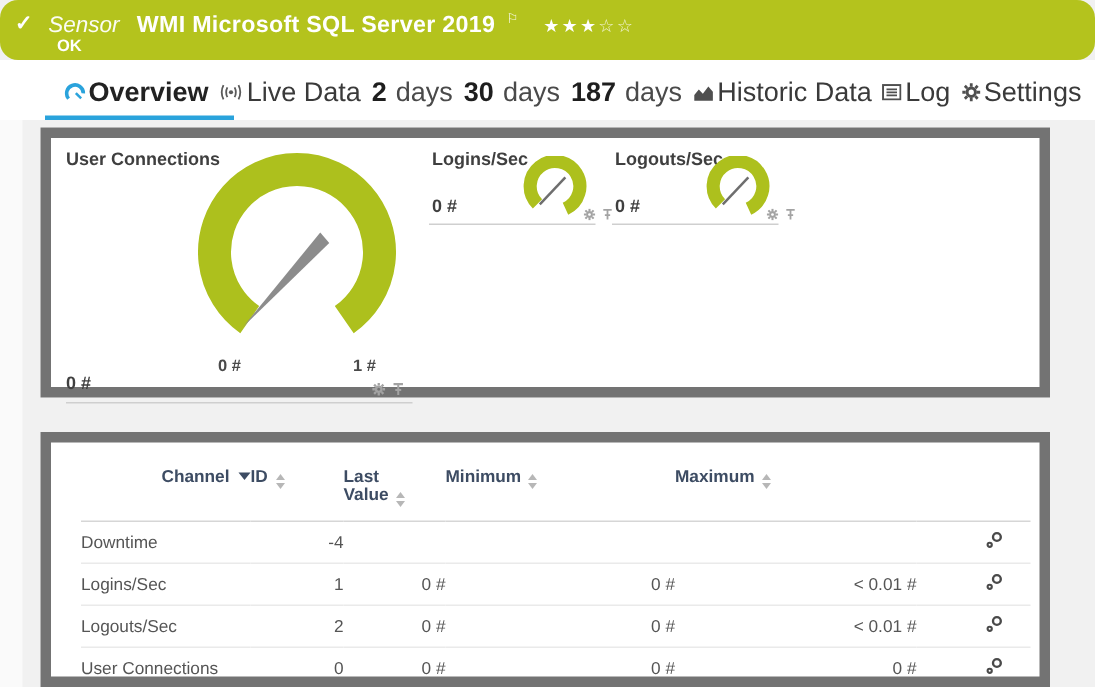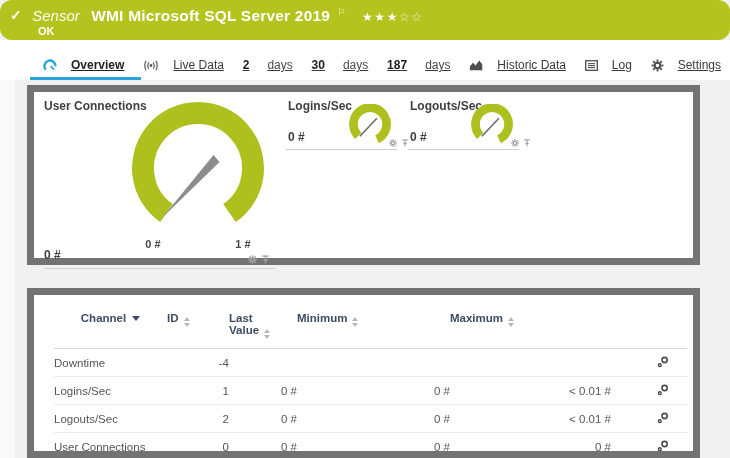--- a/index.html
+++ b/index.html
@@ -15,22 +15,22 @@
   .sensor-title { font-size:15.5px; font-weight:bold; letter-spacing:.2px; }
   .flag { font-size:9px; vertical-align:6px; margin-left:3px; opacity:.9; cursor:pointer; }
   .stars { margin-left:12px; font-size:12px; letter-spacing:1.5px; cursor:pointer; }
   .stars .se { opacity:.8; }
   .statusline { position:absolute; top:25px; left:38px; font-size:11px; font-weight:bold; }
 
   
   .tabstrip { position:absolute; top:40px; left:0; width:730px; height:40px; background:#ffffff;
               display:flex; align-items:flex-end; justify-content:space-between;
               padding:0 6px 0 40px; }
-  .tab { display:flex; align-items:center; gap:14px; padding:0 3px 8px; font-size:12px;
-         color:#3a3a3a; position:relative; cursor:pointer; white-space:nowrap;text-decoration:underline; }
+  .tab { display:flex; align-items:center; gap:2px; padding:0 3px 8px; font-size:18px;
+         color:#3a3a3a; position:relative; cursor:pointer; white-space:nowrap; }
   .tab b { font-weight:bold; color:#1e1e1e; margin-right:4px; }
   .tab .unit { color:#4a4a4a; }
   .tab.active { font-weight:bold; color:#222; }
   .tab.active::after { content:""; position:absolute; left:-10px; right:-14px; bottom:0; height:3px; background:#2aa3dc; }
   .tabicon { display:inline-block; line-height:0; }
 
   
   .leftstrip { position:absolute; top:80px; left:0; width:15px; height:378px; background:#fafafa; }
   .panel { position:absolute; background:#fff; border:7px solid #737373; }
   .panel.gaugepanel { left:27px; top:85px; width:673px; height:180px; }
@@ -41,21 +41,21 @@
   .g-scale { position:absolute; width:40px; text-align:center; font-size:11px; font-weight:bold; color:#4a4a4a; }
   .g-line  { position:absolute; height:1px; background:#cfcfcf; }
   .g-icons { position:absolute; display:flex; gap:4px; align-items:center; cursor:pointer; }
 
   
   table.channels { width:633px; margin:0 20px; border-collapse:collapse; table-layout:fixed; }
   table.channels col.c-channel{width:113px} table.channels col.c-id{width:62px}
   table.channels col.c-last{width:68px} table.channels col.c-min{width:153px}
   table.channels col.c-max{width:161px} table.channels col.c-edit{width:76px}
   th { font-size:11.5px; font-weight:bold; color:#3d4c63; padding:17px 0 9px; vertical-align:top; cursor:pointer; }
-  th.al{text-align:center} th.ar{text-align:left}
+  th.al{text-align:right} th.ar{text-align:left}
   td { height:28px; font-size:11.5px; color:#555; border-top:1px solid #eaeaea; }
   td.ar{text-align:right} td.al{text-align:left}
   tr.first td { border-top:1px solid #d6d6d6; }
   tr.last td { border-bottom:1px solid #eaeaea; }
   td.edit { text-align:right; padding-right:18px; }
   .sortpair { display:inline-flex; flex-direction:column; gap:2px; margin-left:5px; vertical-align:1px; }
   .sortpair i { width:0; height:0; border-left:3.5px solid transparent; border-right:3.5px solid transparent; }
   .sortpair .up { border-bottom:4px solid #b7b7b7; }
   .sortpair .dn { border-top:4px solid #b7b7b7; }
   .sortactive { display:inline-block; width:0; height:0; border-left:4px solid transparent;

